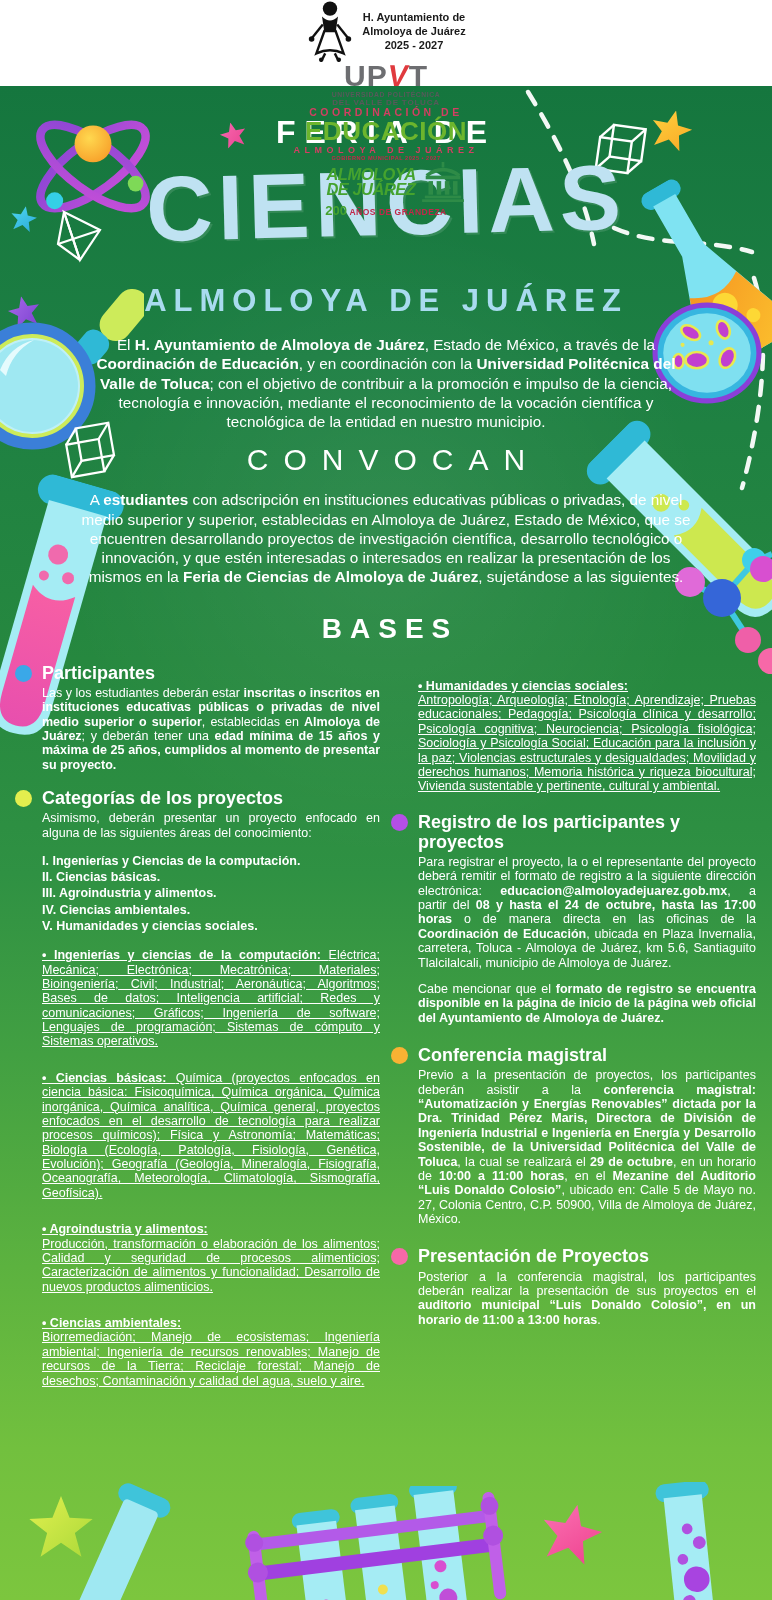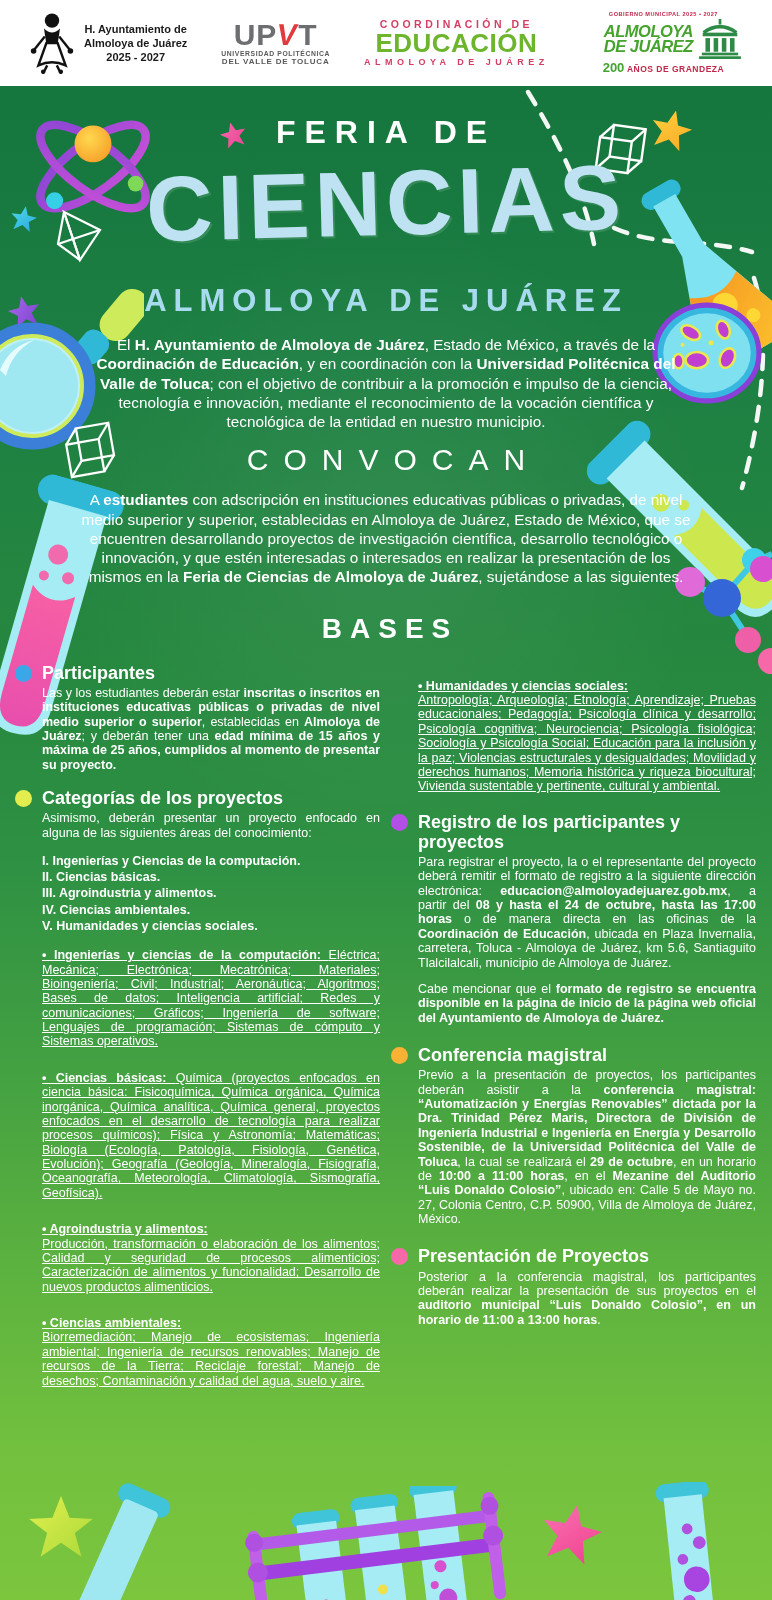--- a/index.html
+++ b/index.html
@@ -1,20 +1,20 @@
 <!DOCTYPE html>
 <html><head>
 <meta charset="utf-8">
 <style>
   * { margin:0; padding:0; box-sizing:border-box; }
   body { font-family:"Liberation Sans","DejaVu Sans",sans-serif; background:#ffffff; }
   .page { position:relative; width:772px; height:1600px; overflow:hidden; background:#fff; }
 
   
-  .topbar { position:relative; height:86px; background:#ffffff; display:flex; align-items:center; justify-content:space-between; padding:0 28px; z-index:5; }
+  .topbar { position:relative; height:86px; background:#ffffff; display:flex; align-items:center; justify-content:space-between; padding:0 28px; z-index:5;flex-direction:column; }
   .logo { display:flex; align-items:center; gap:8px; }
   .ayto-text { font-size:11px; font-weight:bold; color:#1a1a1a; text-align:center; line-height:1.3; }
   .upvt { display:flex; flex-direction:column; align-items:center; }
   .upvt-word { font-size:30px; font-weight:900; color:#6d6e71; letter-spacing:1px; line-height:.9; }
   .upvt-word .v { color:#e03a3e; display:inline-block; transform:skewX(-10deg); }
   .upvt-sub { font-size:6.8px; color:#58595b; letter-spacing:.6px; font-weight:bold; margin-top:2px; }
   .upvt-sub2 { font-size:8px; color:#58595b; letter-spacing:.8px; font-weight:bold; }
   .coord { display:flex; flex-direction:column; align-items:center; line-height:1.05; }
   .coord-l1 { color:#d23f63; font-weight:900; font-size:10.5px; letter-spacing:3.5px; }
   .coord-l2 { color:#6cb52d; font-weight:900; font-size:26px; letter-spacing:.5px; }

